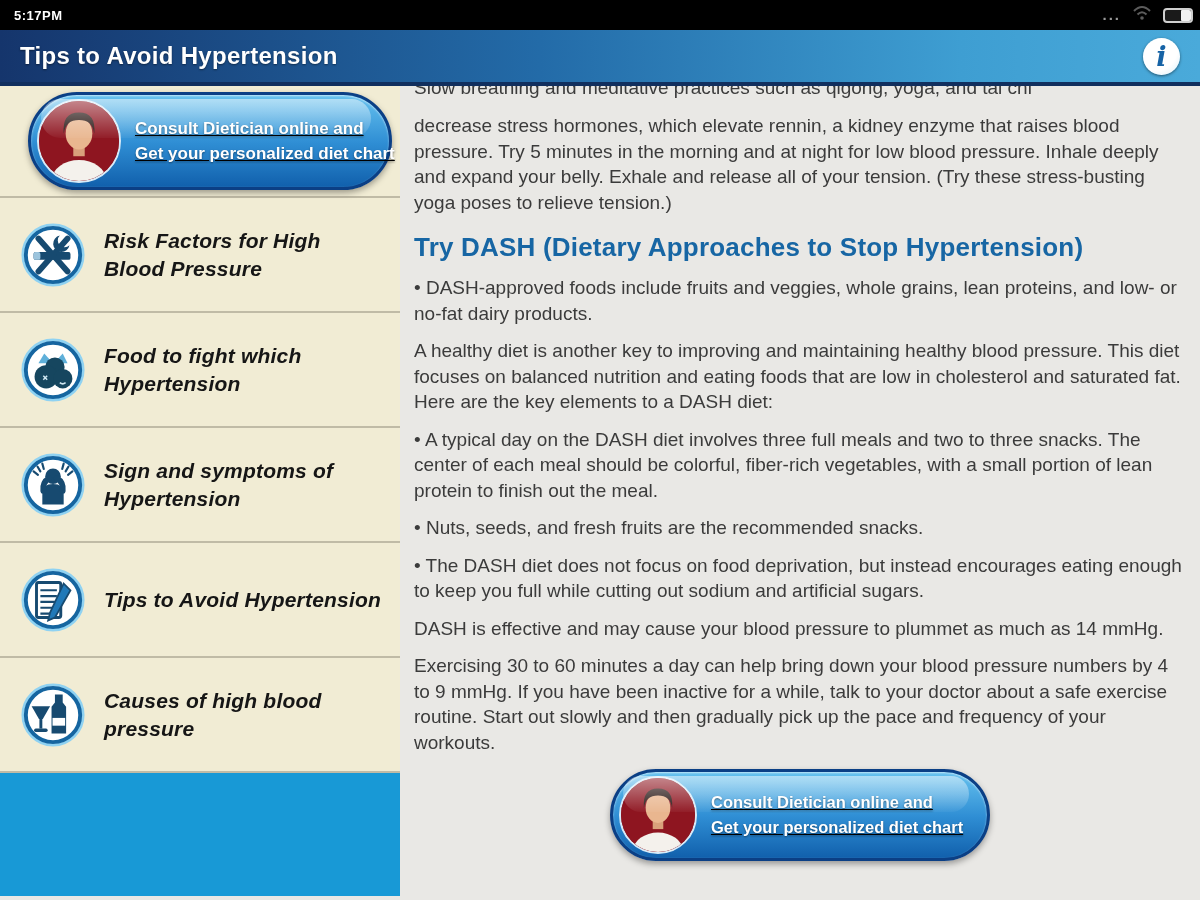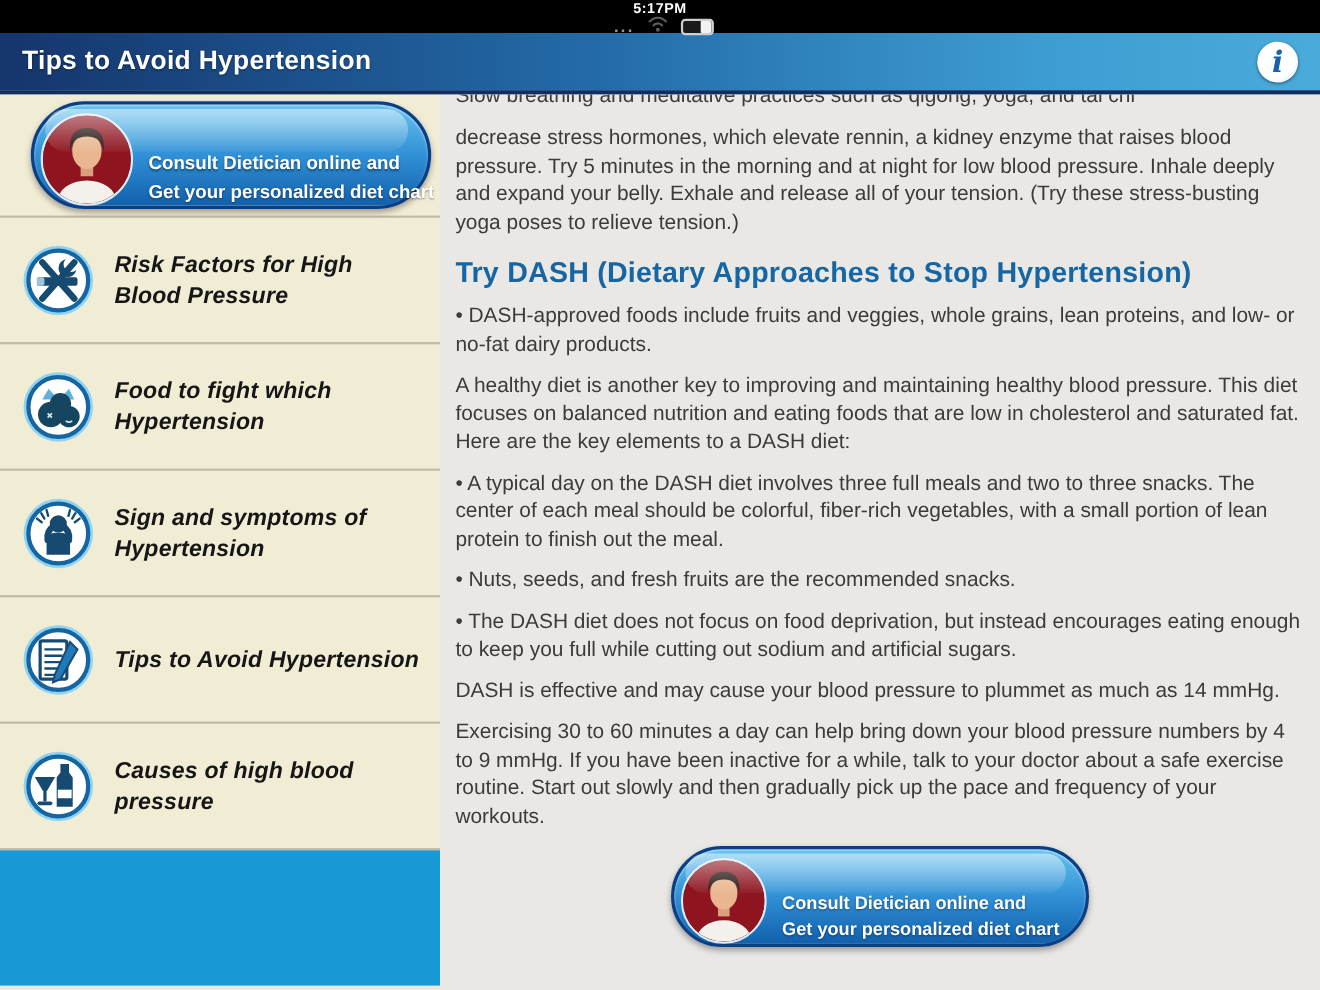--- a/index.html
+++ b/index.html
@@ -8,21 +8,20 @@
     width:1200px; height:900px; overflow:hidden;
     font-family:"Liberation Sans", sans-serif;
     background:#e9e8e5;
   }
 
   
   .statusbar {
     height:30px; background:#000;
     display:flex; align-items:center; justify-content:space-between;
     padding:0 14px;
-    flex-direction:column;
   }
   .status-time { color:#fff; font-size:13px; font-weight:bold; letter-spacing:.5px; }
   .status-icons { display:flex; align-items:center; gap:12px; }
   .dots { color:#9a9a9a; font-size:15px; font-weight:bold; letter-spacing:2px; line-height:10px; }
   .battery {
     width:30px; height:15px; border:2px solid #cfcfcf; border-radius:4px;
     position:relative; background:#1a1a1a; overflow:hidden;
   }
   .battery::after {
     content:""; position:absolute; right:0; top:0; bottom:0; width:38%;
@@ -53,26 +52,27 @@
   
   .page-body { display:flex; height:810px; }
 
   
   .sidebar { width:400px; flex:none; background:#f1ecd4; display:flex; flex-direction:column; }
   .consult-wrap {
     height:112px; border-bottom:2px solid #c0bba6;
     display:flex; align-items:center;
   }
   .consult-btn {
-    position:relative; display:flex; align-items:flex-end;
+    position:relative; display:flex; align-items:center;
     border-radius:60px;
     background:linear-gradient(180deg,#66c2ef 0%,#2f8ed4 52%,#1160ac 100%);
     border:3px solid #0b3f85;
     box-shadow:0 3px 6px rgba(0,0,0,.35), inset 0 1px 2px rgba(255,255,255,.6);
     cursor:pointer;
+    text-decoration:underline;
   }
   .consult-btn::before {
     content:""; position:absolute; top:4px; left:10px; right:18px; height:42%;
     border-radius:60px;
     background:linear-gradient(180deg,rgba(255,255,255,.5),rgba(255,255,255,.04));
     pointer-events:none;
   }
   .consult-btn.top { margin-left:28px; width:364px; height:98px; }
   .consult-btn.bottom { width:380px; height:92px; }
   .avatar {

